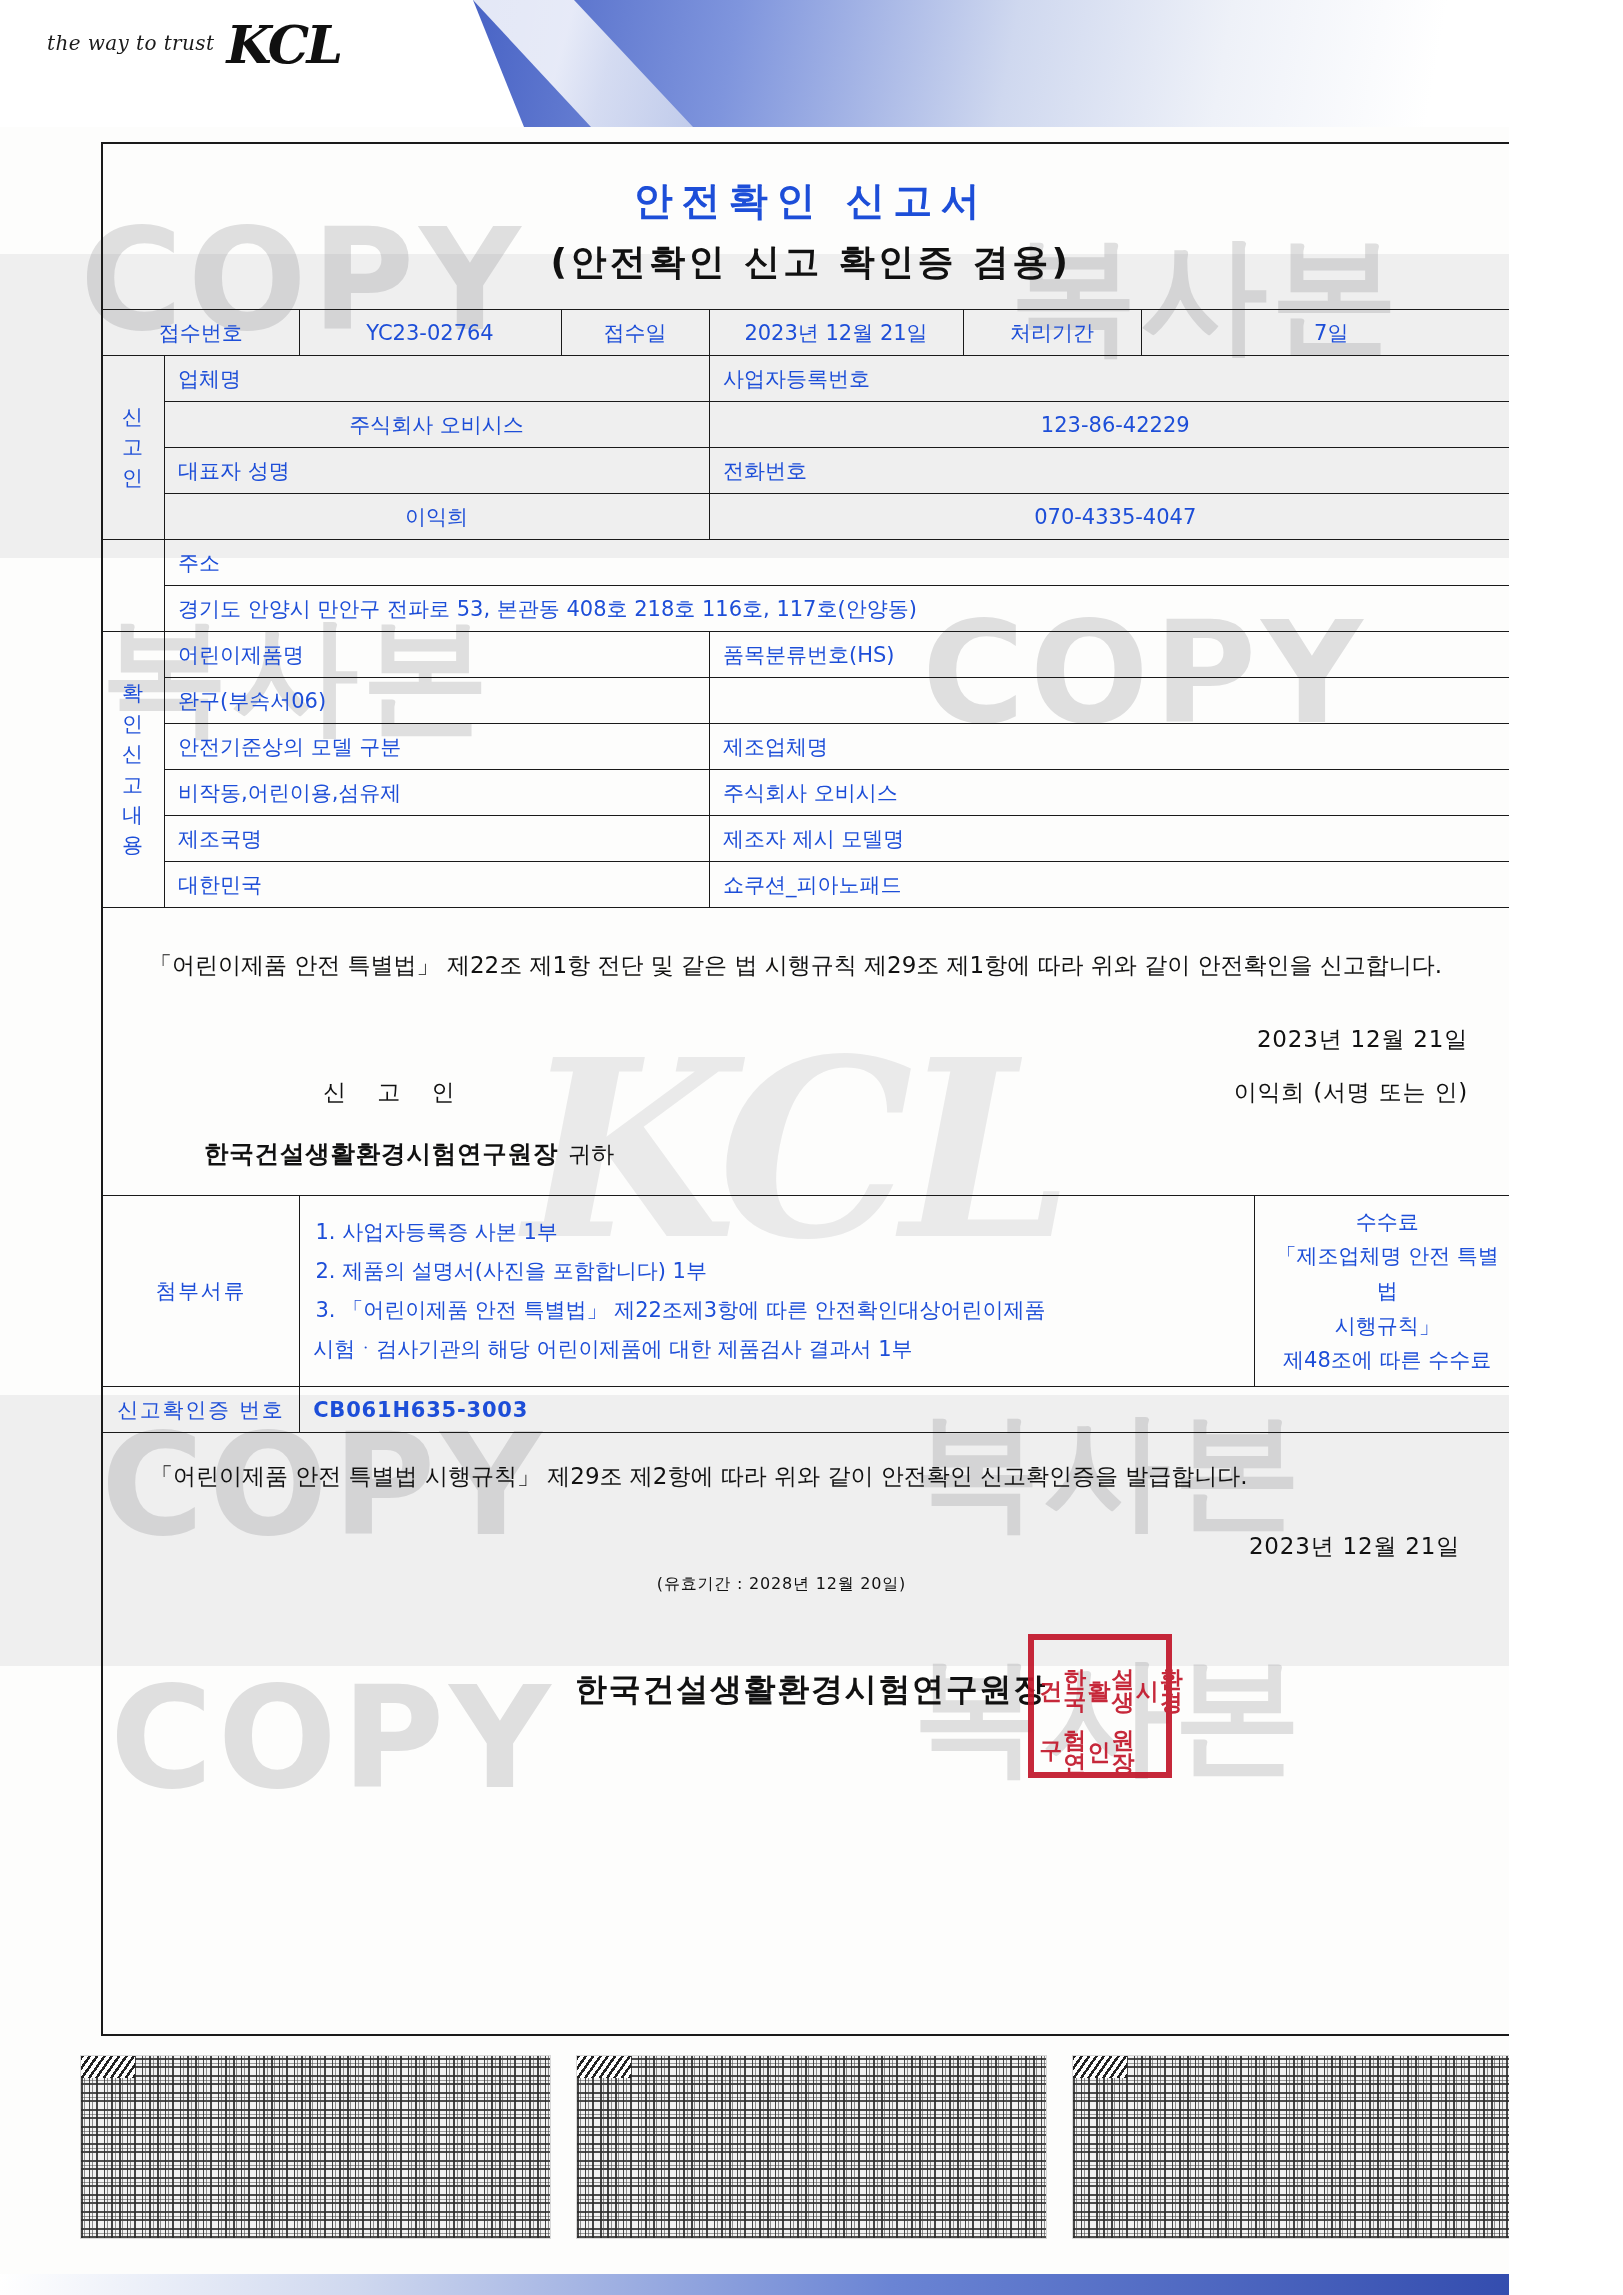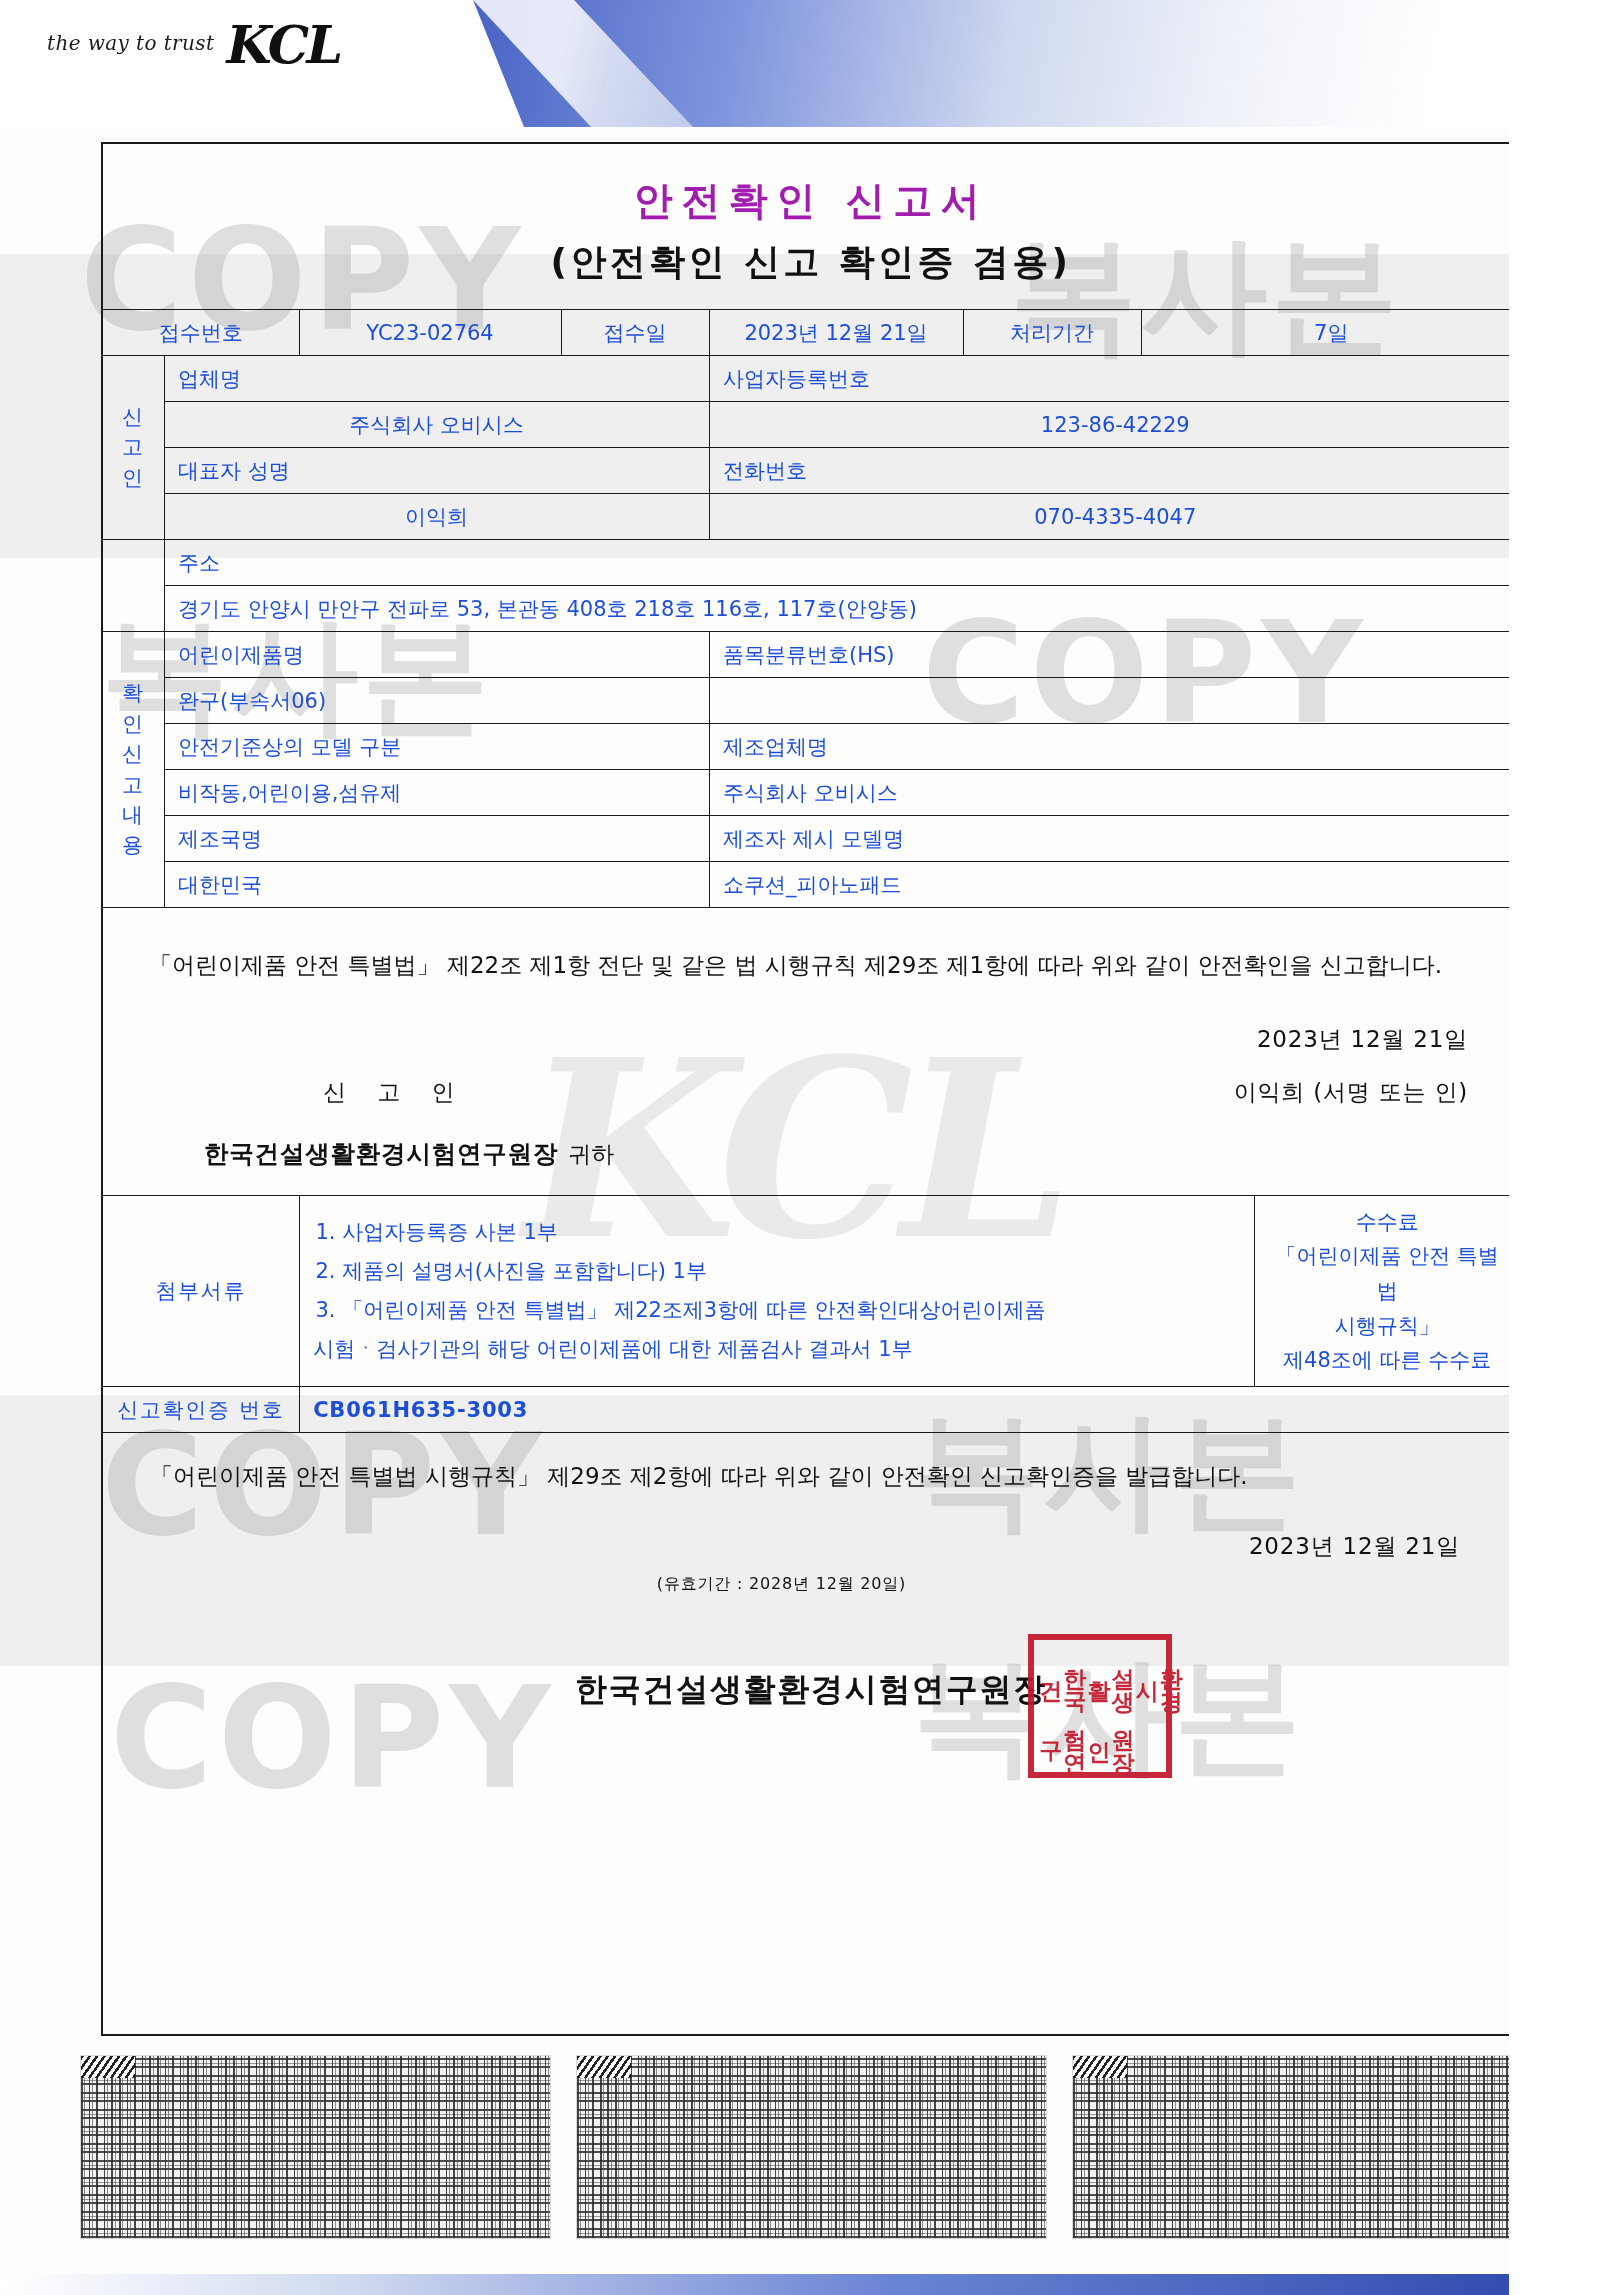--- a/index.html
+++ b/index.html
@@ -128,21 +128,21 @@
   }
 
   .title-wrap {
     text-align: center;
     padding: 30px 0 22px 0;
   }
   .title-main {
     font-size: 39px;
     font-weight: bold;
     letter-spacing: 8.5px;
-    color: #a21caf;
+    color: #1d4ed8;
   }
   .title-sub {
     font-size: 36px;
     font-weight: bold;
     letter-spacing: 3.4px;
     margin-top: 10px;
     color: #111;
   }
 
   table.grid {
@@ -438,21 +438,21 @@
         <td class="attach-td">
           <ol>
             <li>사업자등록증 사본 1부</li>
             <li>제품의 설명서(사진을 포함합니다) 1부</li>
             <li>「어린이제품 안전 특별법」 제22조제3항에 따른 안전확인대상어린이제품</li>
           </ol>
           <div class="attach-sub">시험ㆍ검사기관의 해당 어린이제품에 대한 제품검사 결과서 1부</div>
         </td>
         <td class="fee-td no-right">
           <div>수수료</div>
-          <div>「어린이제품 안전 특별법</div>
+          <div>「제조업체명 안전 특별법</div>
           <div>시행규칙」</div>
           <div>제48조에 따른 수수료</div>
         </td>
       </tr>
       <tr>
         <td class="no-left cert-label">신고확인증 번호</td>
         <td colspan="2" class="cert-no no-right">CB061H635-3003</td>
       </tr>
     </tbody>
       </table>

